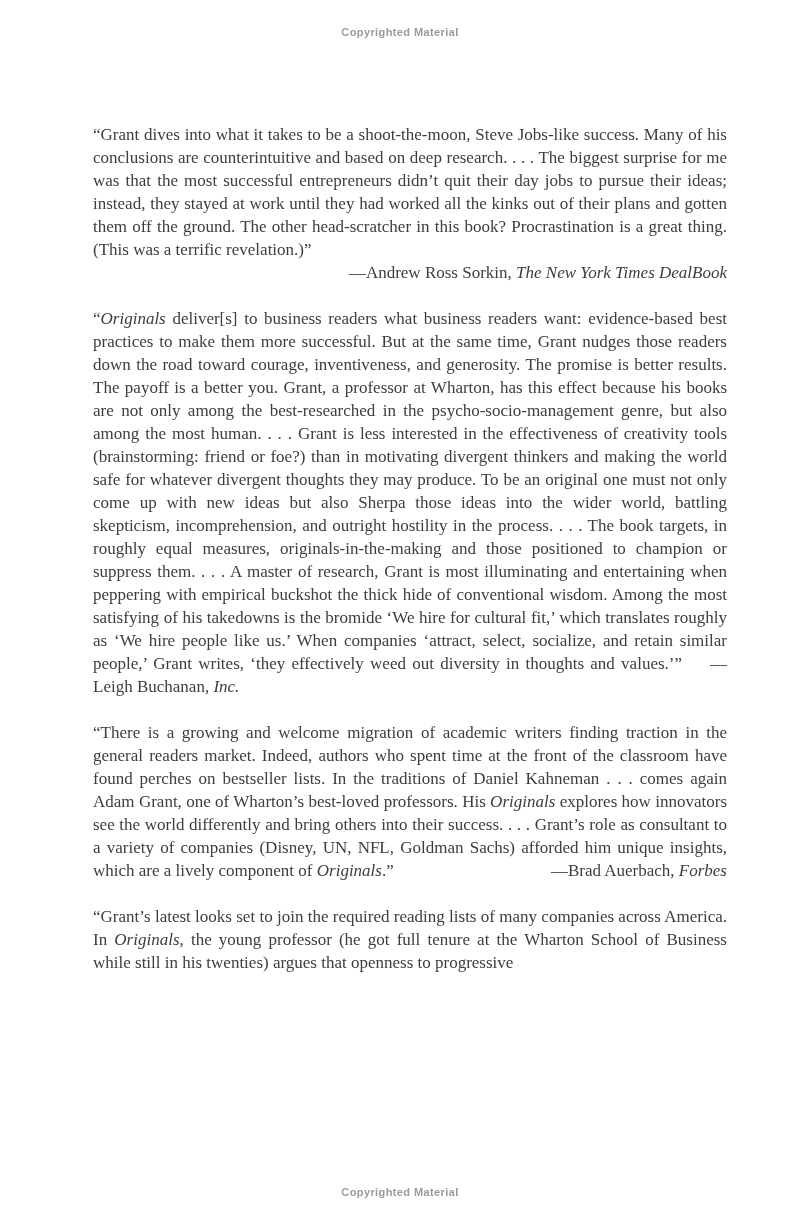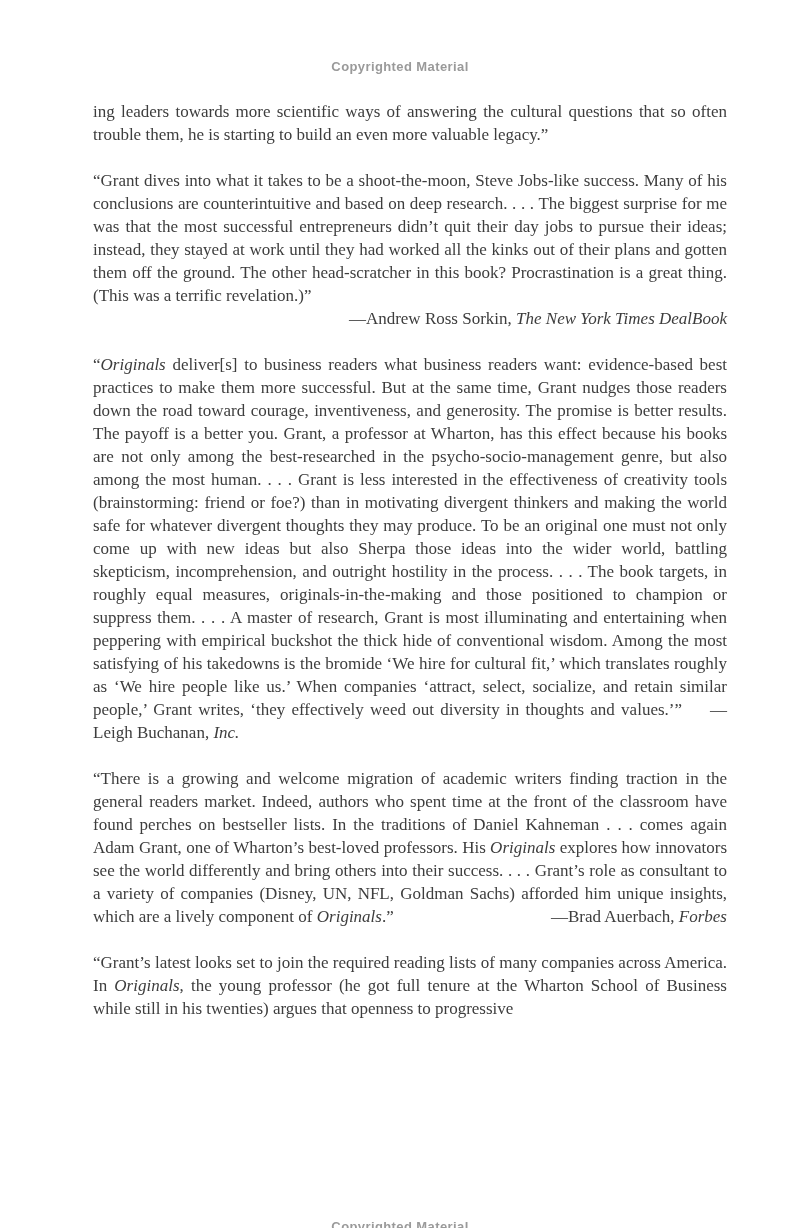--- a/index.html
+++ b/index.html
@@ -15,24 +15,23 @@
     background:var(--bg);
     margin:0 auto;
     overflow:hidden;
   }
   .notice{
     position:absolute;
     left:0; right:0;
     text-align:center;
     font-family:"Liberation Sans", sans-serif;
     font-weight:bold;
-    font-size:13px;
+    font-size:11px;
     letter-spacing:0.4px;
     color:var(--notice);
-    margin-top:33px;
   }
   .notice.top{ top:26px; }
   .notice.bottom{ top:1186px; }
   .content{
     position:absolute;
     left:93px;
     top:100px;
     width:634px;
   }
   p.review{
@@ -57,21 +56,21 @@
     float:right;
   }
 </style>
 </head>
 <body>
 
 <div class="page">
   <div class="notice top">Copyrighted Material</div>
 
   <div class="content">
-      <p class="review"><span>ing leaders towards more scientific ways of answering the cultural questions that so often trouble them, he is starting to build an even more valuable legacy.”</span></p>
+      <p class="review"></p>
       <p class="review"><span>“Grant dives into what it takes to be a shoot-the-moon, Steve Jobs-like success. Many of his conclusions are counterintuitive and based on deep research. . . . The biggest surprise for me was that the most successful entrepreneurs didn’t quit their day jobs to pursue their ideas; instead, they stayed at work until they had worked all the kinks out of their plans and gotten them off the ground. The other head-scratcher in this book? Procrastination is a great thing. (This was a terrific revelation.)”</span><span class="attr-line"><span class="attribution own-line"><span>—Andrew Ross Sorkin, </span><em>The New York Times DealBook</em></span></span></p>
       <p class="review"><span>“</span><em>Originals</em><span> deliver[s] to business readers what business readers want: evidence-based best practices to make them more successful. But at the same time, Grant nudges those readers down the road toward courage, inventiveness, and generosity. The promise is better results. The payoff is a better you. Grant, a professor at Wharton, has this effect because his books are not only among the best-researched in the psycho-socio-management genre, but also among the most human. . . . Grant is less interested in the effectiveness of creativity tools (brainstorming: friend or foe?) than in motivating divergent thinkers and making the world safe for whatever divergent thoughts they may produce. To be an original one must not only come up with new ideas but also Sherpa those ideas into the wider world, battling skepticism, incomprehension, and outright hostility in the process. . . . The book targets, in roughly equal measures, originals-in-the-making and those positioned to champion or suppress them. . . . A master of research, Grant is most illuminating and entertaining when peppering with empirical buckshot the thick hide of conventional wisdom. Among the most satisfying of his takedowns is the bromide ‘We hire for cultural fit,’ which translates roughly as ‘We hire people like us.’ When companies ‘attract, select, socialize, and retain similar people,’ Grant writes, ‘they effectively weed out diversity in thoughts and values.’”</span><span class="attr-gap"></span><span class="attribution inline"><span>—Leigh Buchanan, </span><em>Inc.</em></span></p>
       <p class="review"><span>“There is a growing and welcome migration of academic writers finding traction in the general readers market. Indeed, authors who spent time at the front of the classroom have found perches on bestseller lists. In the traditions of Daniel Kahneman . . . comes again Adam Grant, one of Wharton’s best-loved professors. His </span><em>Originals</em><span> explores how innovators see the world differently and bring others into their success. . . . Grant’s role as consultant to a variety of companies (Disney, UN, NFL, Goldman Sachs) afforded him unique insights, which are a lively component of </span><em>Originals</em><span>.”</span><span class="attribution float-right"><span>—Brad Auerbach, </span><em>Forbes</em></span></p>
       <p class="review"><span>“Grant’s latest looks set to join the required reading lists of many companies across America. In </span><em>Originals</em><span>, the young professor (he got full tenure at the Wharton School of Business while still in his twenties) argues that openness to progressive</span></p>
     </div>
 
   <div class="notice bottom">Copyrighted Material</div>
 </div>
 
 </body></html>

